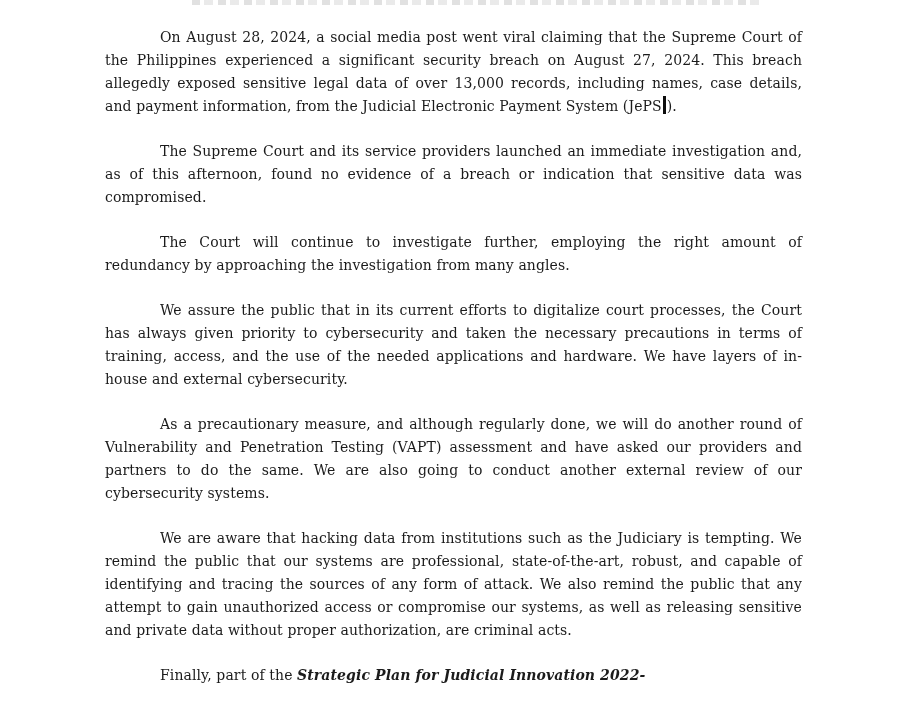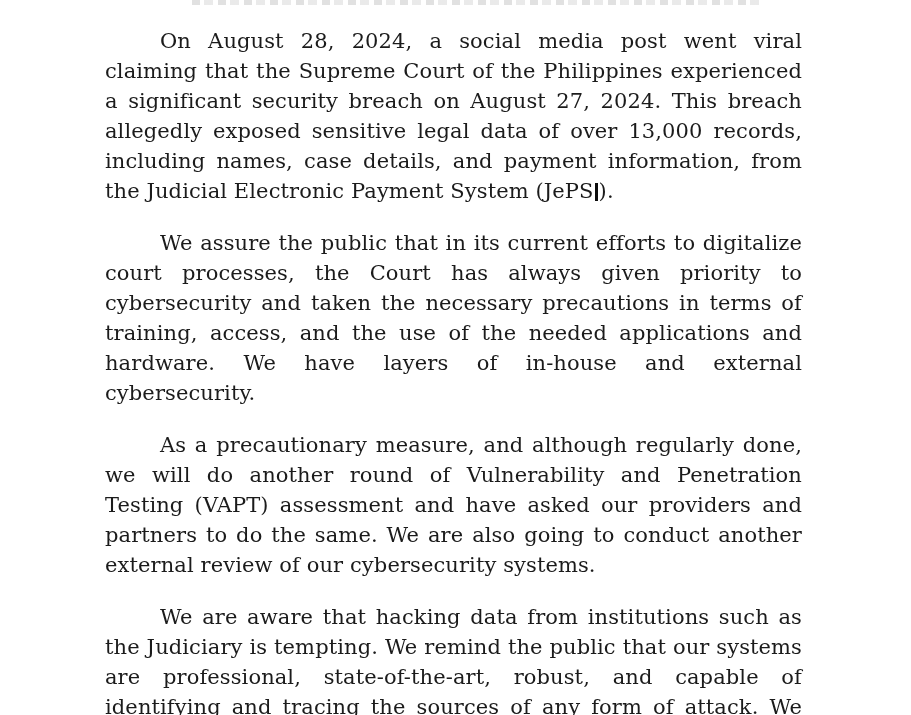--- a/index.html
+++ b/index.html
@@ -36,22 +36,22 @@
     );
   }
   .content {
     position: absolute;
     top: 26px;
     left: 105px;
     width: 701px;
   }
   .para {
     margin: 0 4px 22px 0;
-    font-size: 21px;
-    line-height: 30px;
+    font-size: 14px;
+    line-height: 23px;
     text-align: justify;
     text-indent: 55px;
     letter-spacing: 0.1px;
   }
   .caret {
     display: inline-block;
     width: 3.5px;
     height: 18px;
     background: #0d0d0d;
     vertical-align: -3px;
@@ -67,21 +67,23 @@
 <body>
 
 <div class="page">
 
   <div class="title-remnant"></div>
 
   <div class="content">
 
     <p class="para"><span>On August 28, 2024, a social media post went viral claiming that the Supreme Court of the Philippines experienced a significant security breach on August 27, 2024. This breach allegedly exposed sensitive legal data of over 13,000 records, including names, case details, and payment information, from the Judicial Electronic Payment System (JePS</span><span class="caret"></span><span>).</span></p>
 
+    <p class="para">The Supreme Court and its service providers launched an immediate investigation and, as of this afternoon, found no evidence of a breach or indication that sensitive data was compromised.</p>
 
+    <p class="para">The Court will continue to investigate further, employing the right amount of redundancy by approaching the investigation from many angles.</p>
 
     <p class="para">We assure the public that in its current efforts to digitalize court processes, the Court has always given priority to cybersecurity and taken the necessary precautions in terms of training, access, and the use of the needed applications and hardware. We have layers of in-house and external cybersecurity.</p>
 
     <p class="para">As a precautionary measure, and although regularly done, we will do another round of Vulnerability and Penetration Testing (VAPT) assessment and have asked our providers and partners to do the same. We are also going to conduct another external review of our cybersecurity systems.</p>
 
     <p class="para">We are aware that hacking data from institutions such as the Judiciary is tempting. We remind the public that our systems are professional, state-of-the-art, robust, and capable of identifying and tracing the sources of any form of attack. We also remind the public that any attempt to gain unauthorized access or compromise our systems, as well as releasing sensitive and private data without proper authorization, are criminal acts.</p>
 
     <p class="para"><span>Finally, part of the</span> <span class="bold-italic">Strategic Plan for Judicial Innovation 2022-</span></p>
 
   </div>

